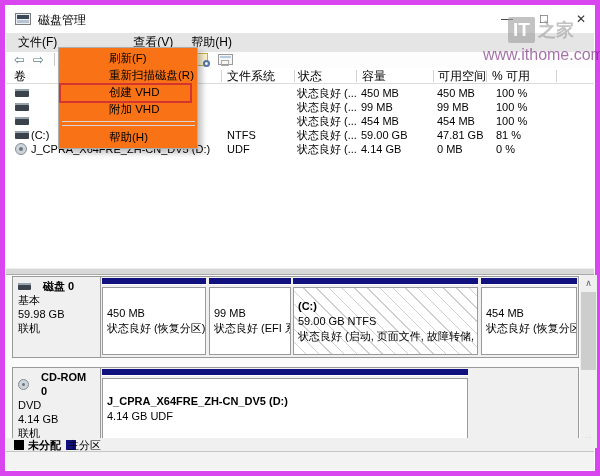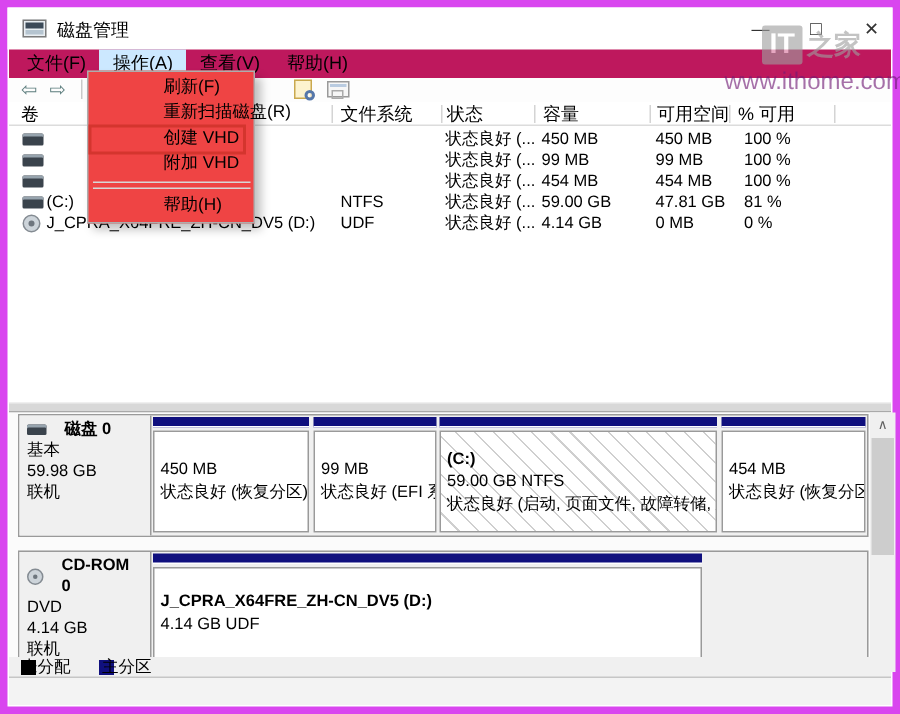--- a/index.html
+++ b/index.html
@@ -20,21 +20,21 @@
   .btn-close { left:560px; }
 
   
   .watermark { position:absolute; top:12px; left:478px; width:116px; z-index:6; opacity:.62; text-align:center; pointer-events:none; }
   .wm-row { display:flex; align-items:center; justify-content:center; gap:3px; }
   .wm-it { background:#9f9f9f; color:#fff; font-weight:bold; font-size:19px; line-height:26px; padding:0 5px; border-radius:2px; }
   .wm-zh { color:#9f9f9f; font-weight:bold; font-size:18px; font-family:Liberation Mono, monospace; }
   .wm-url { margin-top:3px; color:#701a75; font-size:16px; }
 
   
-  .menubar { position:absolute; top:28px; left:1px; right:1px; height:19px; background:#be185d; display:flex; padding-left:3px;align-items:flex-end; }
+  .menubar { position:absolute; top:28px; left:1px; right:1px; height:19px; background:#e5e5e5; display:flex; padding-left:3px; }
   .menubar .mb-item { padding:2px 9px; line-height:15px; font-size:12px; }
   .menubar .active { background:#cce8ff;margin-top:37px; }
 
   
   .toolbar { position:absolute; top:47px; left:1px; right:1px; height:16px; background:#fdfdfd; }
   .nav-arrow { position:absolute; top:0px; font-size:13px; line-height:15px; color:#5e7f7f; }
   .arr-back { left:8px; }
   .arr-fwd { left:27px; }
   .tb-sep { position:absolute; left:48px; top:1px; width:1px; height:13px; background:#c9c9c9; }
   .tb-icon1 { position:absolute; left:190px; top:1px; width:12px; height:13px; background:#fdf3cf; border:1px solid #caa94f; }
@@ -81,25 +81,25 @@
   .sb-btn { position:absolute; left:0; width:17px; height:16px; color:#606060; font-size:9px; text-align:center; line-height:16px; }
   .sb-up { top:0; } .sb-down { bottom:0; }
   .sb-thumb { position:absolute; left:1px; top:17px; width:15px; height:78px; background:#cdcdcd; }
 
   
   .legend { position:absolute; bottom:19px; left:1px; right:1px; height:14px; background:#f0f0f0; border-bottom:1px solid #c6c6c6; font-size:11px; }
   .lg-sq { position:absolute; top:2px; width:10px; height:10px; }
   .sq-unalloc { left:8px; background:#000; }
   .sq-primary { left:60px; background:#10107e; }
   .lg-txt { position:absolute; top:0; line-height:14px; }
-  .t-unalloc { left:8px; } .t-primary { left:62px; }
+  .t-unalloc { left:22px;font-weight:bold; } .t-primary { left:62px; }
   .statusbar { position:absolute; bottom:1px; left:1px; right:1px; height:18px; background:#f3f3f3; }
 
   
-  .dropdown { position:absolute; left:53px; top:42px; width:112px; background:#ef4444; border:1px solid #adadad; box-shadow:4px 4px 6px rgba(0,0,0,.25); z-index:50; padding:2px 0; font-size:11.5px; }
+  .dropdown { position:absolute; left:53px; top:42px; width:140px; background:#f97316; border:1px solid #adadad; box-shadow:4px 4px 6px rgba(0,0,0,.25); z-index:50; padding:2px 0; font-size:11.5px; }
   .mi { height:17px; line-height:17px; padding-left:50px; position:relative; white-space:nowrap; }
   .msep { height:1px; background:#d7d7d7; margin:3px 2px 3px 3px; }
   .sub-arrow { position:absolute; right:10px; top:0; font-size:12px; color:#333; }
   .redbox { position:absolute; left:0px; right:5px; top:-1px; bottom:-2px; border:2px solid #d4352e; pointer-events:none; }
 </style>
 </head>
 <body>
 
 <div class="window">
 

